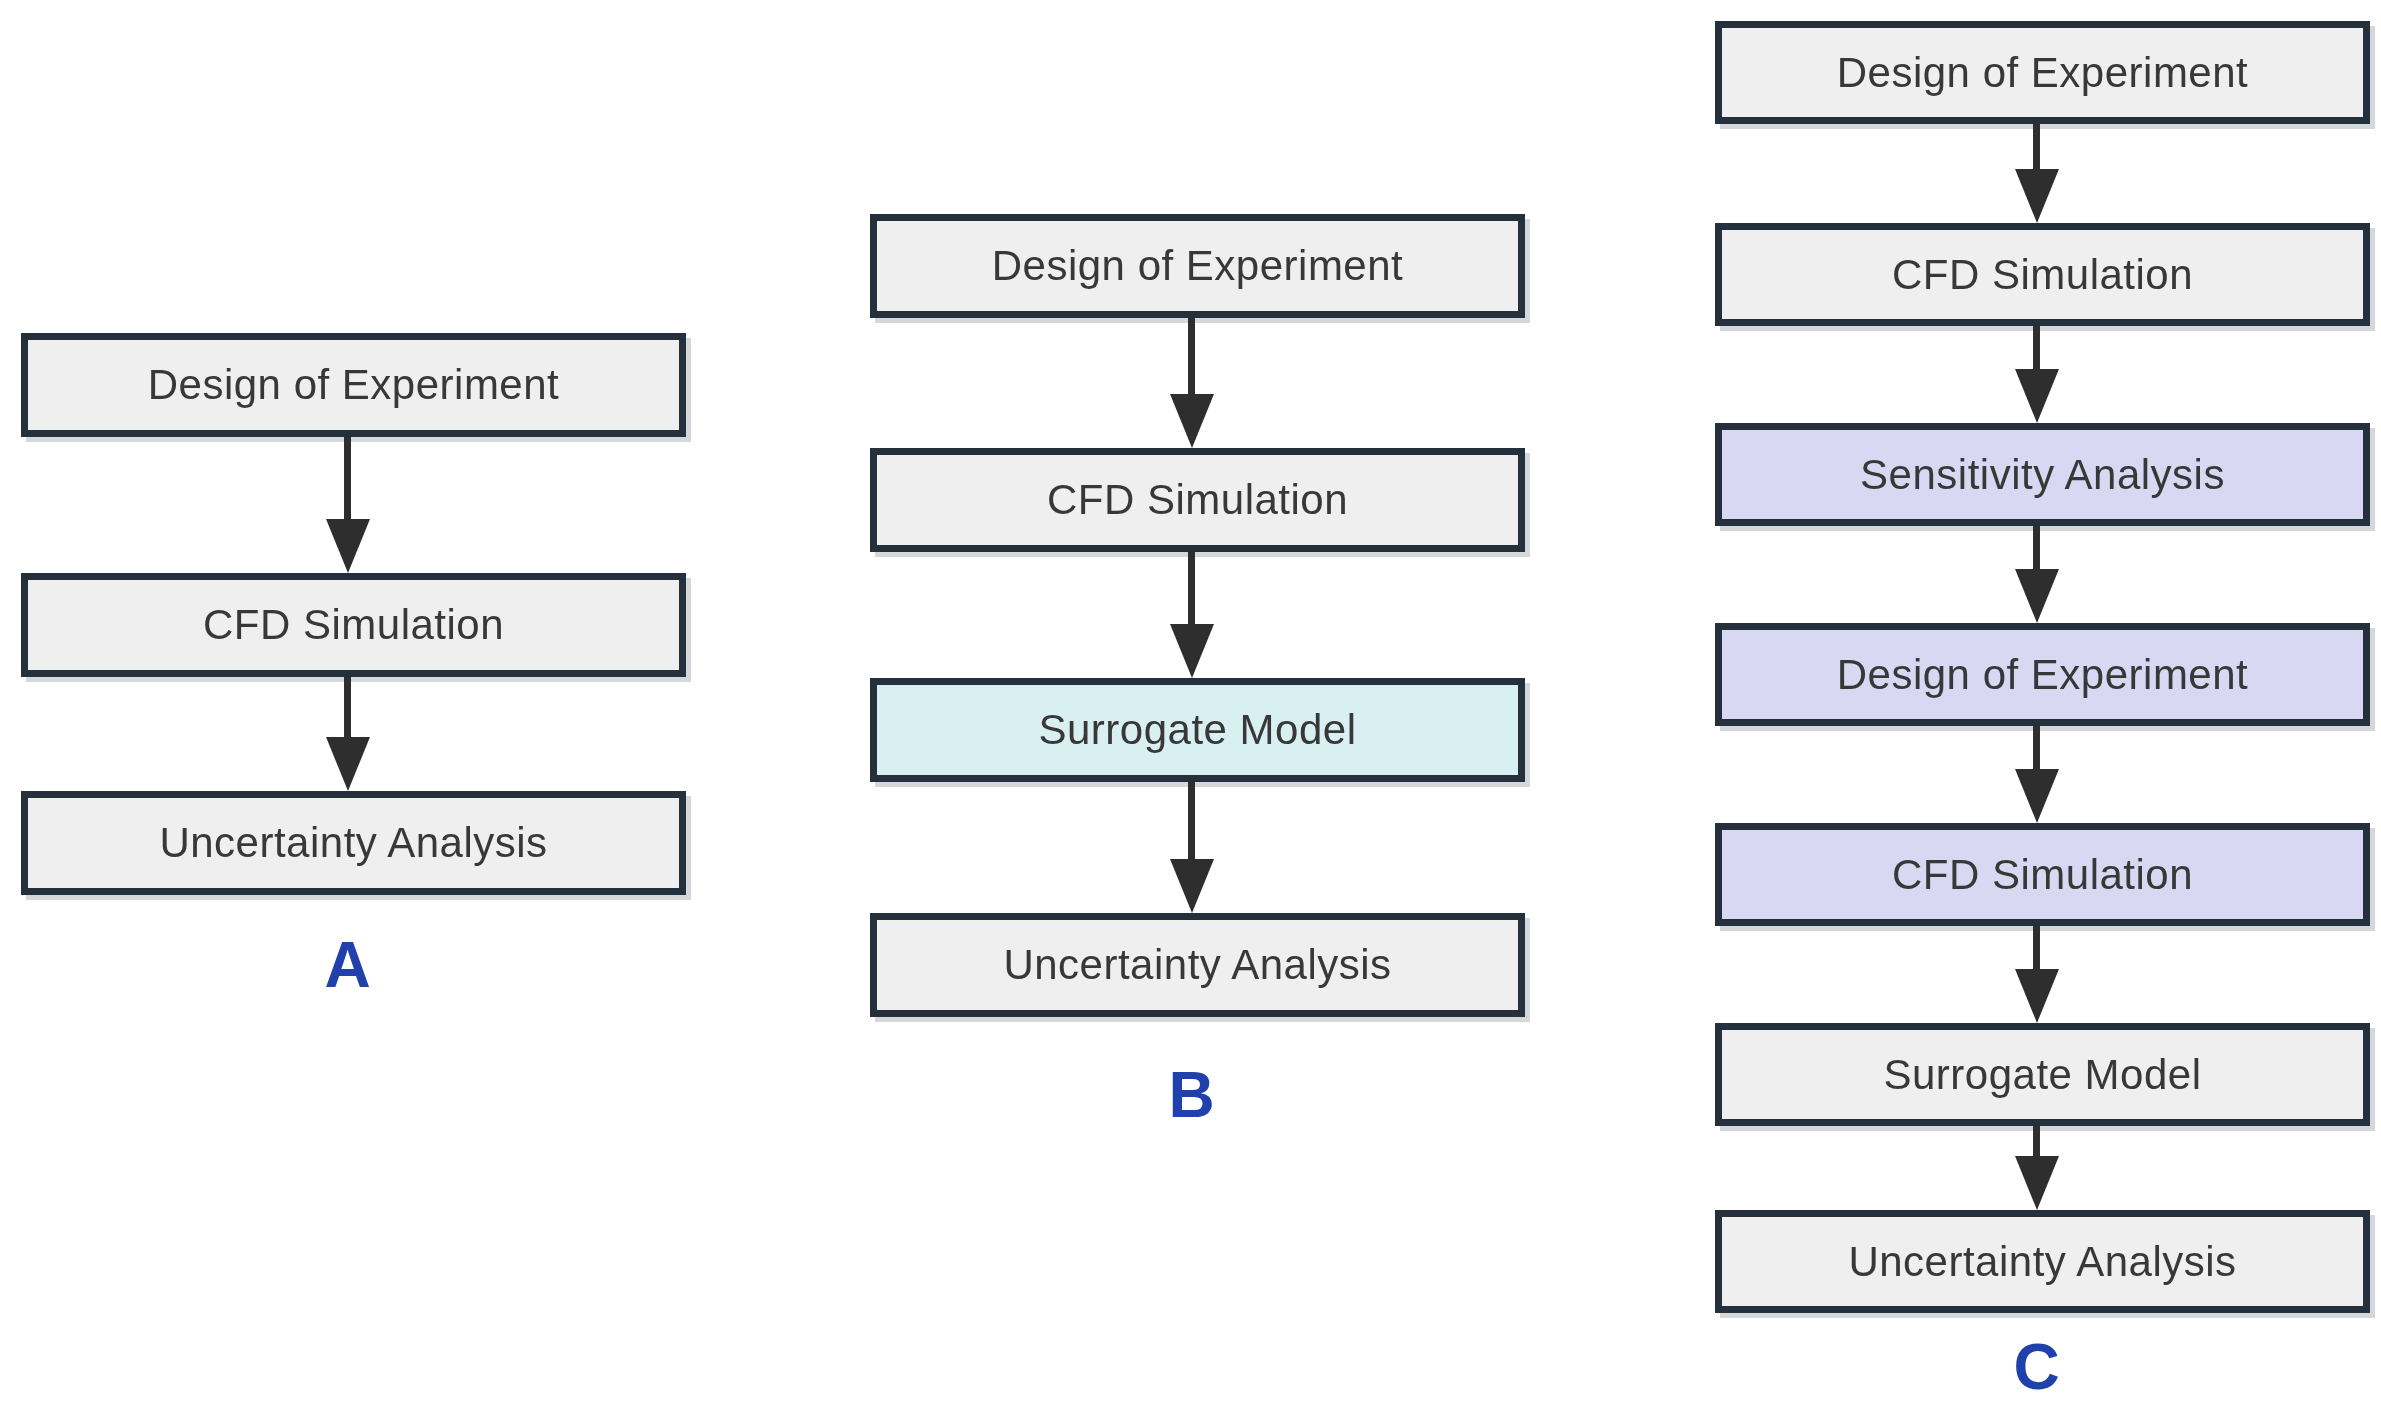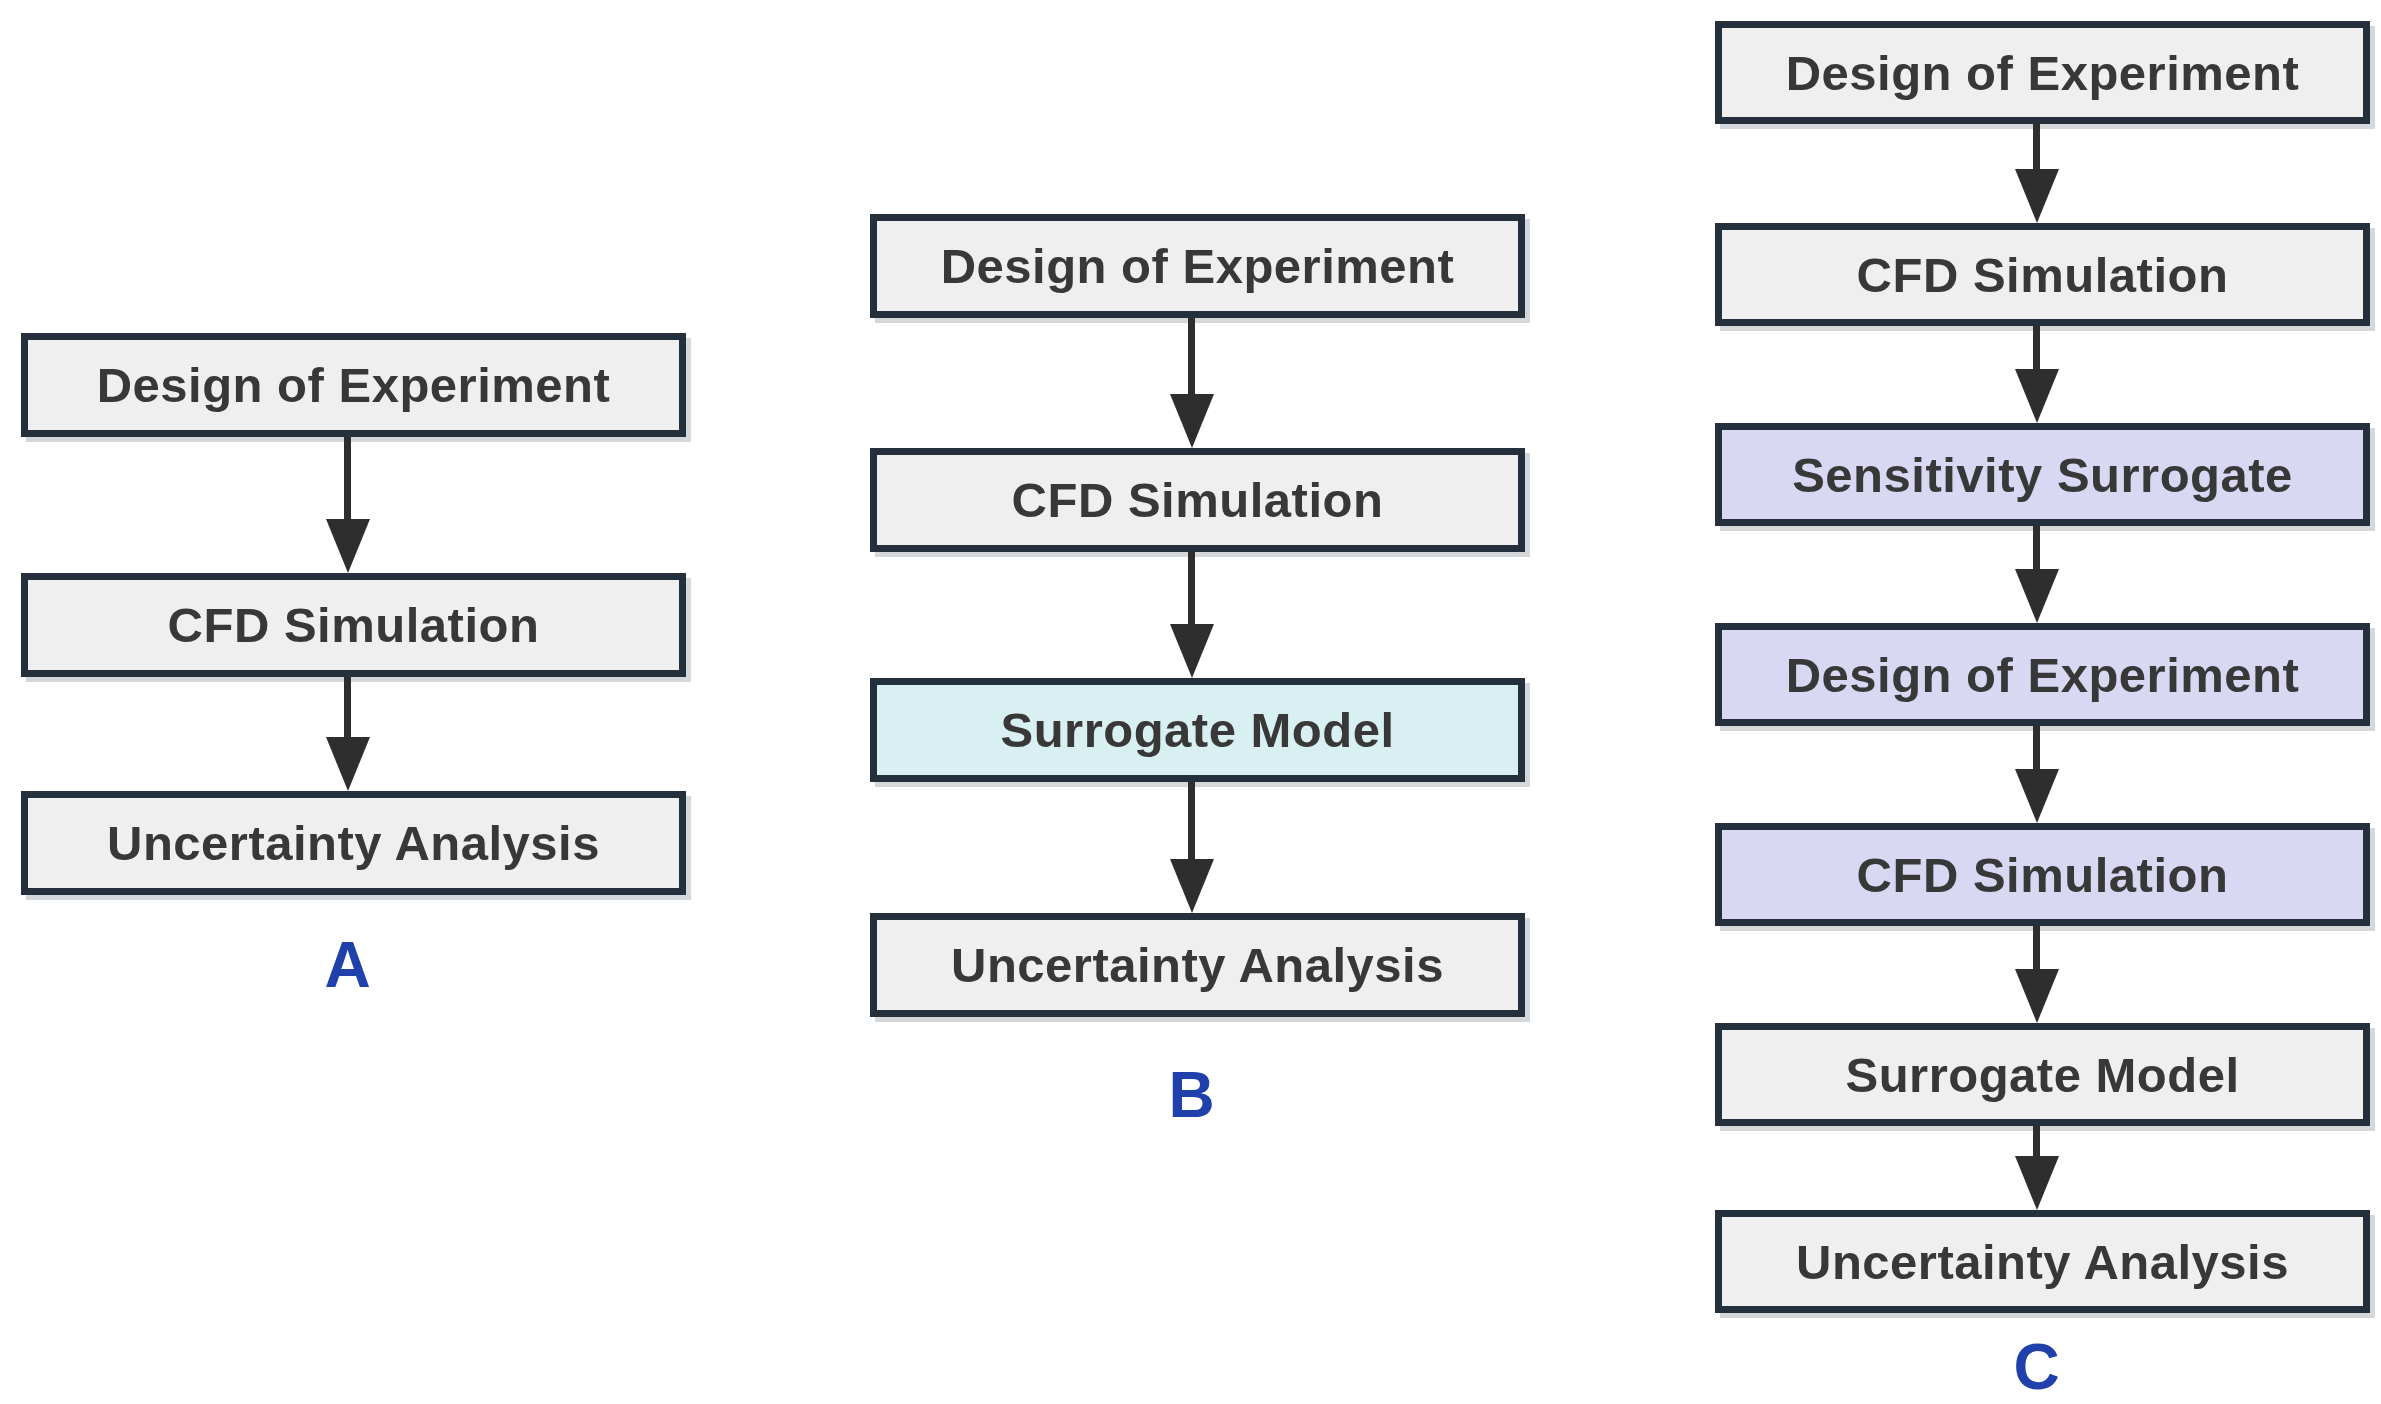--- a/index.html
+++ b/index.html
@@ -28,22 +28,22 @@
     position: absolute;
     left: 12px;
     right: 0;
     height: 104px;
     box-sizing: border-box;
     border: 7px solid var(--box-border, #24303c);
     box-shadow: 5px 5px 0 var(--shadow, #d5d8db);
     display: flex;
     align-items: center;
     justify-content: center;
-    font-size: 49px;
-    font-weight: bold;
+    font-size: 42px;
+    font-weight: normal;
     letter-spacing: 0.5px;
     color: var(--text, #383838);
     white-space: nowrap;
     background: var(--box-fill-gray, #f0efef);
   }
   .col-c .box { height: 103px; }
 
   .arrow {
     position: absolute;
     left: 50%;
@@ -121,21 +121,21 @@
     <div class="box" style="top: 21px; background-color: rgb(240, 239, 239);">Design of Experiment</div>
     <div class="arrow" style="top:124px;height:99px">
         <i class="stem"></i>
         <i class="head"></i>
       </div>
     <div class="box" style="top: 223px; background-color: rgb(240, 239, 239);">CFD Simulation</div>
     <div class="arrow" style="top:326px;height:97px">
         <i class="stem"></i>
         <i class="head"></i>
       </div>
-    <div class="box" style="top: 423px; background-color: rgb(216, 216, 243);">Sensitivity Surrogate</div>
+    <div class="box" style="top: 423px; background-color: rgb(216, 216, 243);">Sensitivity Analysis</div>
     <div class="arrow" style="top:526px;height:97px">
         <i class="stem"></i>
         <i class="head"></i>
       </div>
     <div class="box" style="top: 623px; background-color: rgb(216, 216, 243);">Design of Experiment</div>
     <div class="arrow" style="top:726px;height:97px">
         <i class="stem"></i>
         <i class="head"></i>
       </div>
     <div class="box" style="top: 823px; background-color: rgb(216, 216, 243);">CFD Simulation</div>

